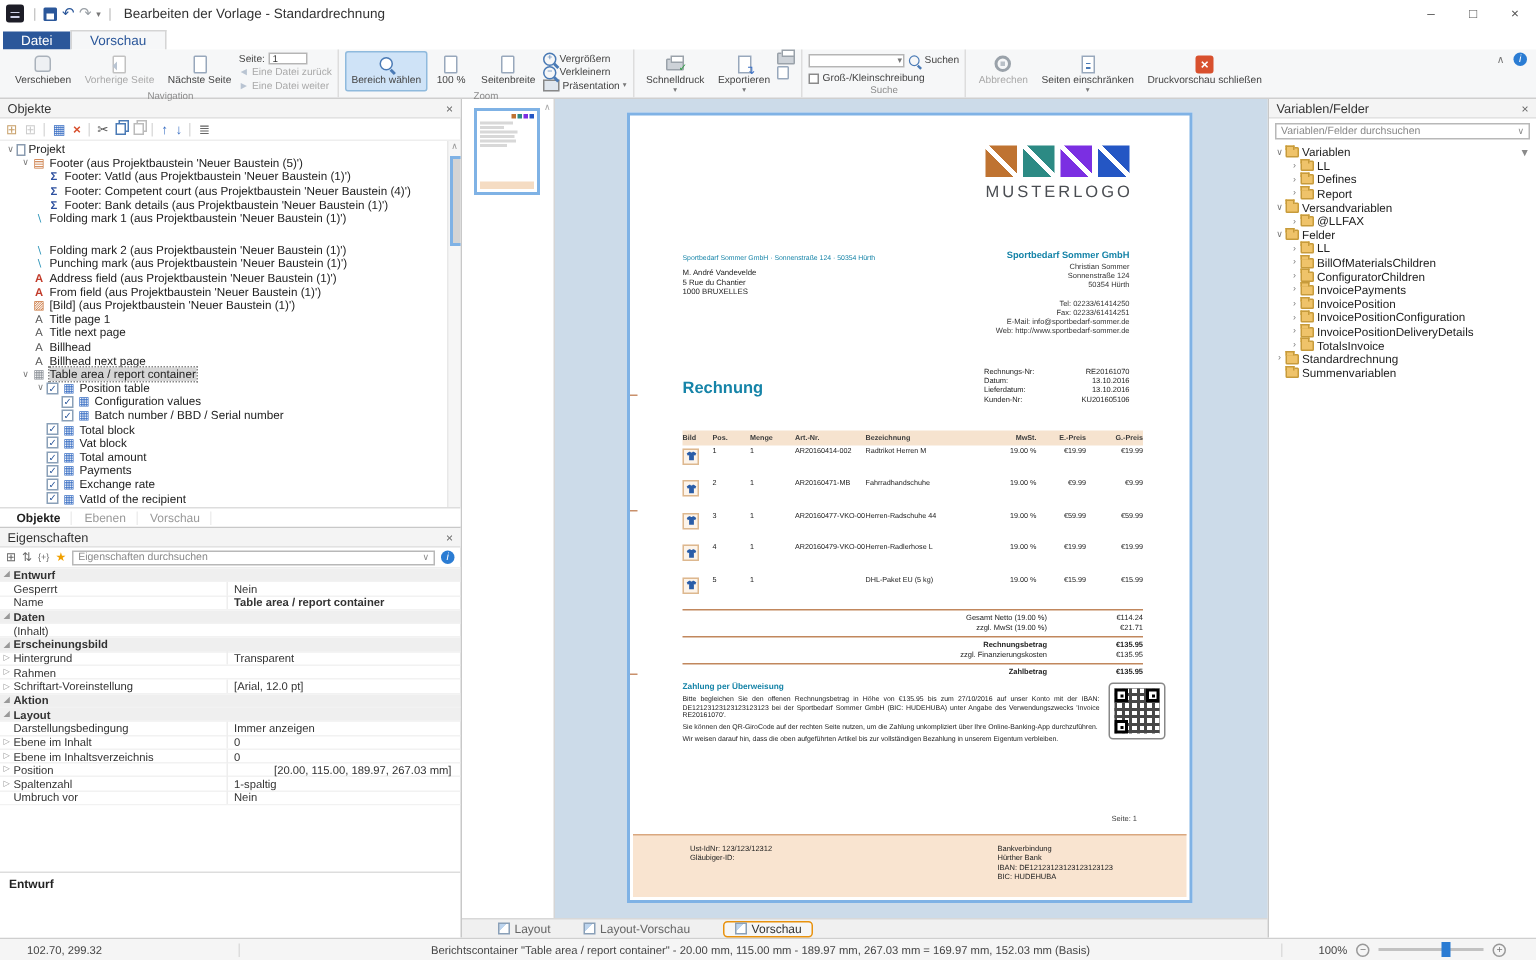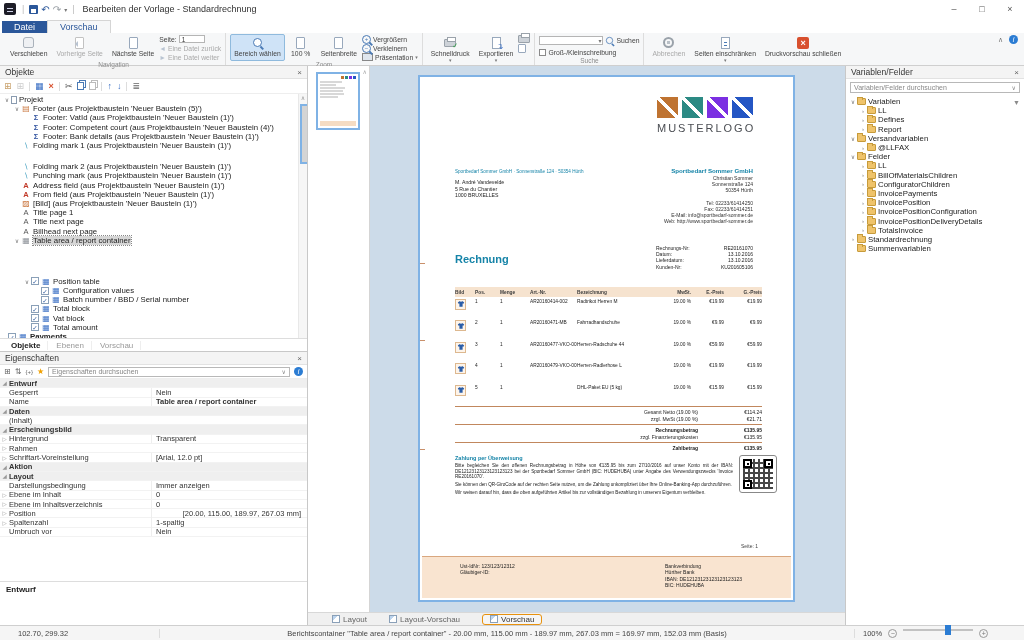--- a/index.html
+++ b/index.html
@@ -186,21 +186,21 @@
   
   .vsearch{margin:3px 4px;height:11px;border:1px solid #b8b8b8;display:flex;align-items:center;font-size:7px;color:#888;padding:0 3px}
   .vsearch .dd{margin-left:auto;color:#888;font-size:6px}
   .vtree{flex:1;position:relative;padding-top:1px;overflow:hidden}
   .funnel{position:absolute;right:4px;top:3px;color:#8a8a8a;font-size:7px}
 
   
   .statusbar{height:15px;border-top:1px solid #cfcfcf;background:#f5f5f5;display:flex;align-items:center;font-size:7.5px;color:#444}
   .sb-coords{width:160px;padding-left:18px;border-right:1px solid #ddd}
   .sb-info{flex:1;text-align:center;overflow:hidden;white-space:nowrap}
-  .sb-zoom{width:170px;display:flex;gap:6px;border-left:1px solid #ddd;padding-left:8px}
+  .sb-zoom{width:170px;display:flex;align-items:center;gap:6px;border-left:1px solid #ddd;padding-left:24px}
   .zbtn{width:9px;height:9px;border:1px solid #999;border-radius:50%;color:#777;font-size:7px;line-height:7px;text-align:center}
   .zslider{width:70px;height:2px;background:#c2c2c2;position:relative}
   .zslider .zthumb{position:absolute;left:42px;top:-4px;width:6px;height:10px;background:#2b7cd3}
 </style>
 </head>
 <body>
 
 <div class="titlebar">
   <span class="appicon"></span>
   <span class="qat">
@@ -471,28 +471,33 @@
             <span class="tlb">Title page 1</span>
           </div>
           <div class="trow" style="padding-left: 13px;">
             <span class="tex"></span>
             <span class="tic ic-A"></span>
             <span class="tlb">Title next page</span>
           </div>
           <div class="trow" style="padding-left: 13px;">
             <span class="tex"></span>
             <span class="tic ic-A"></span>
+            <span class="tlb">Billhead</span>
+          </div>
+          <div class="trow" style="padding-left: 13px;">
+            <span class="tex"></span>
+            <span class="tic ic-A"></span>
             <span class="tlb">Billhead next page</span>
           </div>
           <div class="trow sel" style="padding-left: 13px;">
             <span class="tex">∨</span>
             <span class="tic ic-cont"></span>
             <span class="tlb">Table area / report container</span>
           </div>
-          <div class="trow" style="padding-left: 23px; margin-top: 32px;">
+          <div class="trow" style="padding-left: 23px;">
             <span class="tex">∨</span>
             <span class="tcb">✓</span>
             <span class="tic ic-tbl"></span>
             <span class="tlb">Position table</span>
           </div>
           <div class="trow" style="padding-left: 33px;">
             <span class="tex"></span>
             <span class="tcb">✓</span>
             <span class="tic ic-tbl"></span>
             <span class="tlb">Configuration values</span>
@@ -514,21 +519,21 @@
             <span class="tcb">✓</span>
             <span class="tic ic-tbl"></span>
             <span class="tlb">Vat block</span>
           </div>
           <div class="trow" style="padding-left: 23px;">
             <span class="tex"></span>
             <span class="tcb">✓</span>
             <span class="tic ic-tbl"></span>
             <span class="tlb">Total amount</span>
           </div>
-          <div class="trow" style=" font-weight: bold;">
+          <div class="trow" style="padding-left: 23px;">
             <span class="tex"></span>
             <span class="tcb">✓</span>
             <span class="tic ic-tbl"></span>
             <span class="tlb">Payments</span>
           </div>
           <div class="trow" style="padding-left: 23px;">
             <span class="tex"></span>
             <span class="tcb">✓</span>
             <span class="tic ic-tbl"></span>
             <span class="tlb">Exchange rate</span>

